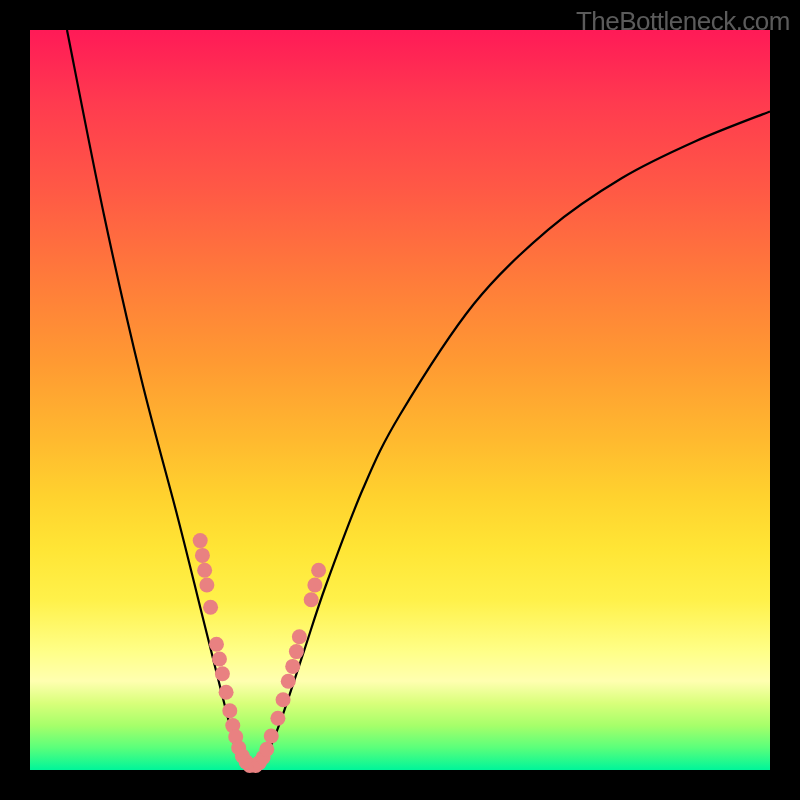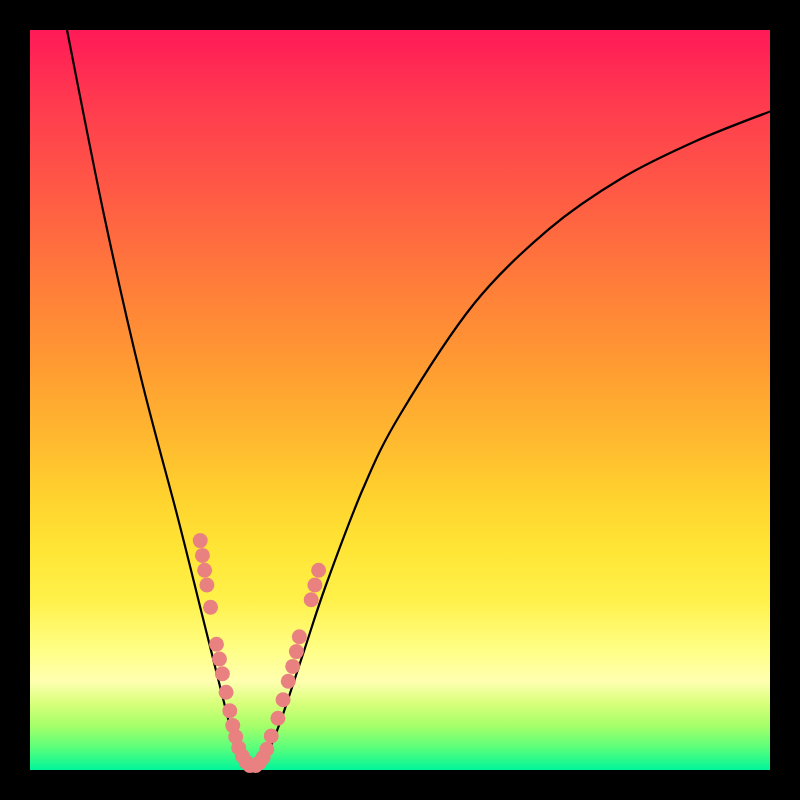--- a/index.html
+++ b/index.html
@@ -59,20 +59,21 @@
     top: 0;
     width: 740px;
     height: 740px;
     overflow: visible;
   }
 </style>
 </head>
 <body>
 
 <div class="frame">
+  <div class="watermark">TheBottleneck.com</div>
 
   <div class="plot">
     <svg class="overlay" viewBox="0 0 740 740" preserveAspectRatio="none">
       <path id="curve-path" fill="none" stroke="#000000" stroke-width="2.2" d="M 37 0 C 43.166666666666664 30.833333333333332, 61.666666666666664 127.03333333333333, 74 185 C 86.33333333333333 242.96666666666667, 98.66666666666667 297.2333333333333, 111 347.79999999999995 C 123.33333333333333 398.3666666666666, 138.13333333333333 450.16666666666663, 148 488.4 C 157.86666666666667 526.6333333333333, 164.03333333333336 552.5333333333334, 170.20000000000002 577.2 C 176.36666666666667 601.8666666666667, 180.06666666666666 616.6666666666666, 185 636.4 C 189.93333333333334 656.1333333333333, 196.10000000000002 680.8, 199.8 695.6 C 203.5 710.4000000000001, 204.73333333333335 718.4166666666667, 207.20000000000002 725.2 C 209.66666666666669 731.9833333333333, 212.13333333333333 733.8333333333333, 214.6 736.3 C 217.06666666666666 738.7666666666667, 219.53333333333333 740, 222 740 C 224.46666666666667 740, 226.93333333333334 738.7666666666667, 229.4 736.3 C 231.86666666666667 733.8333333333333, 233.10000000000002 733.2166666666667, 236.8 725.2 C 240.5 717.1833333333334, 245.43333333333337 705.4666666666667, 251.60000000000002 688.2 C 257.7666666666667 670.9333333333334, 266.40000000000003 643.8000000000001, 273.8 621.6 C 281.2 599.4, 286.1333333333333 582.1333333333333, 296 555 C 305.8666666666667 527.8666666666667, 320.6666666666667 487.1666666666667, 333 458.8 C 345.3333333333333 430.43333333333334, 351.5 415.6333333333333, 370 384.8 C 388.5 353.9666666666667, 419.3333333333333 304.6333333333333, 444 273.8 C 468.6666666666667 242.9666666666667, 493.3333333333333 220.76666666666674, 518 199.80000000000007 C 542.6666666666666 178.8333333333334, 567.3333333333334 162.8, 592 148 C 616.6666666666666 133.2, 641.3333333333334 122.10000000000001, 666 111 C 690.6666666666666 99.89999999999999, 727.6666666666666 86.33333333333331, 740 81.39999999999998"></path>
       <g id="scatter-group">
           <circle cx="170.20000000000002" cy="510.6" r="7.5" fill="#e98181"></circle>
           <circle cx="172.42000000000002" cy="525.4" r="7.5" fill="#e98181"></circle>
           <circle cx="174.64000000000001" cy="540.2" r="7.5" fill="#e98181"></circle>
           <circle cx="176.85999999999999" cy="555" r="7.5" fill="#e98181"></circle>
           <circle cx="180.56" cy="577.2" r="7.5" fill="#e98181"></circle>

